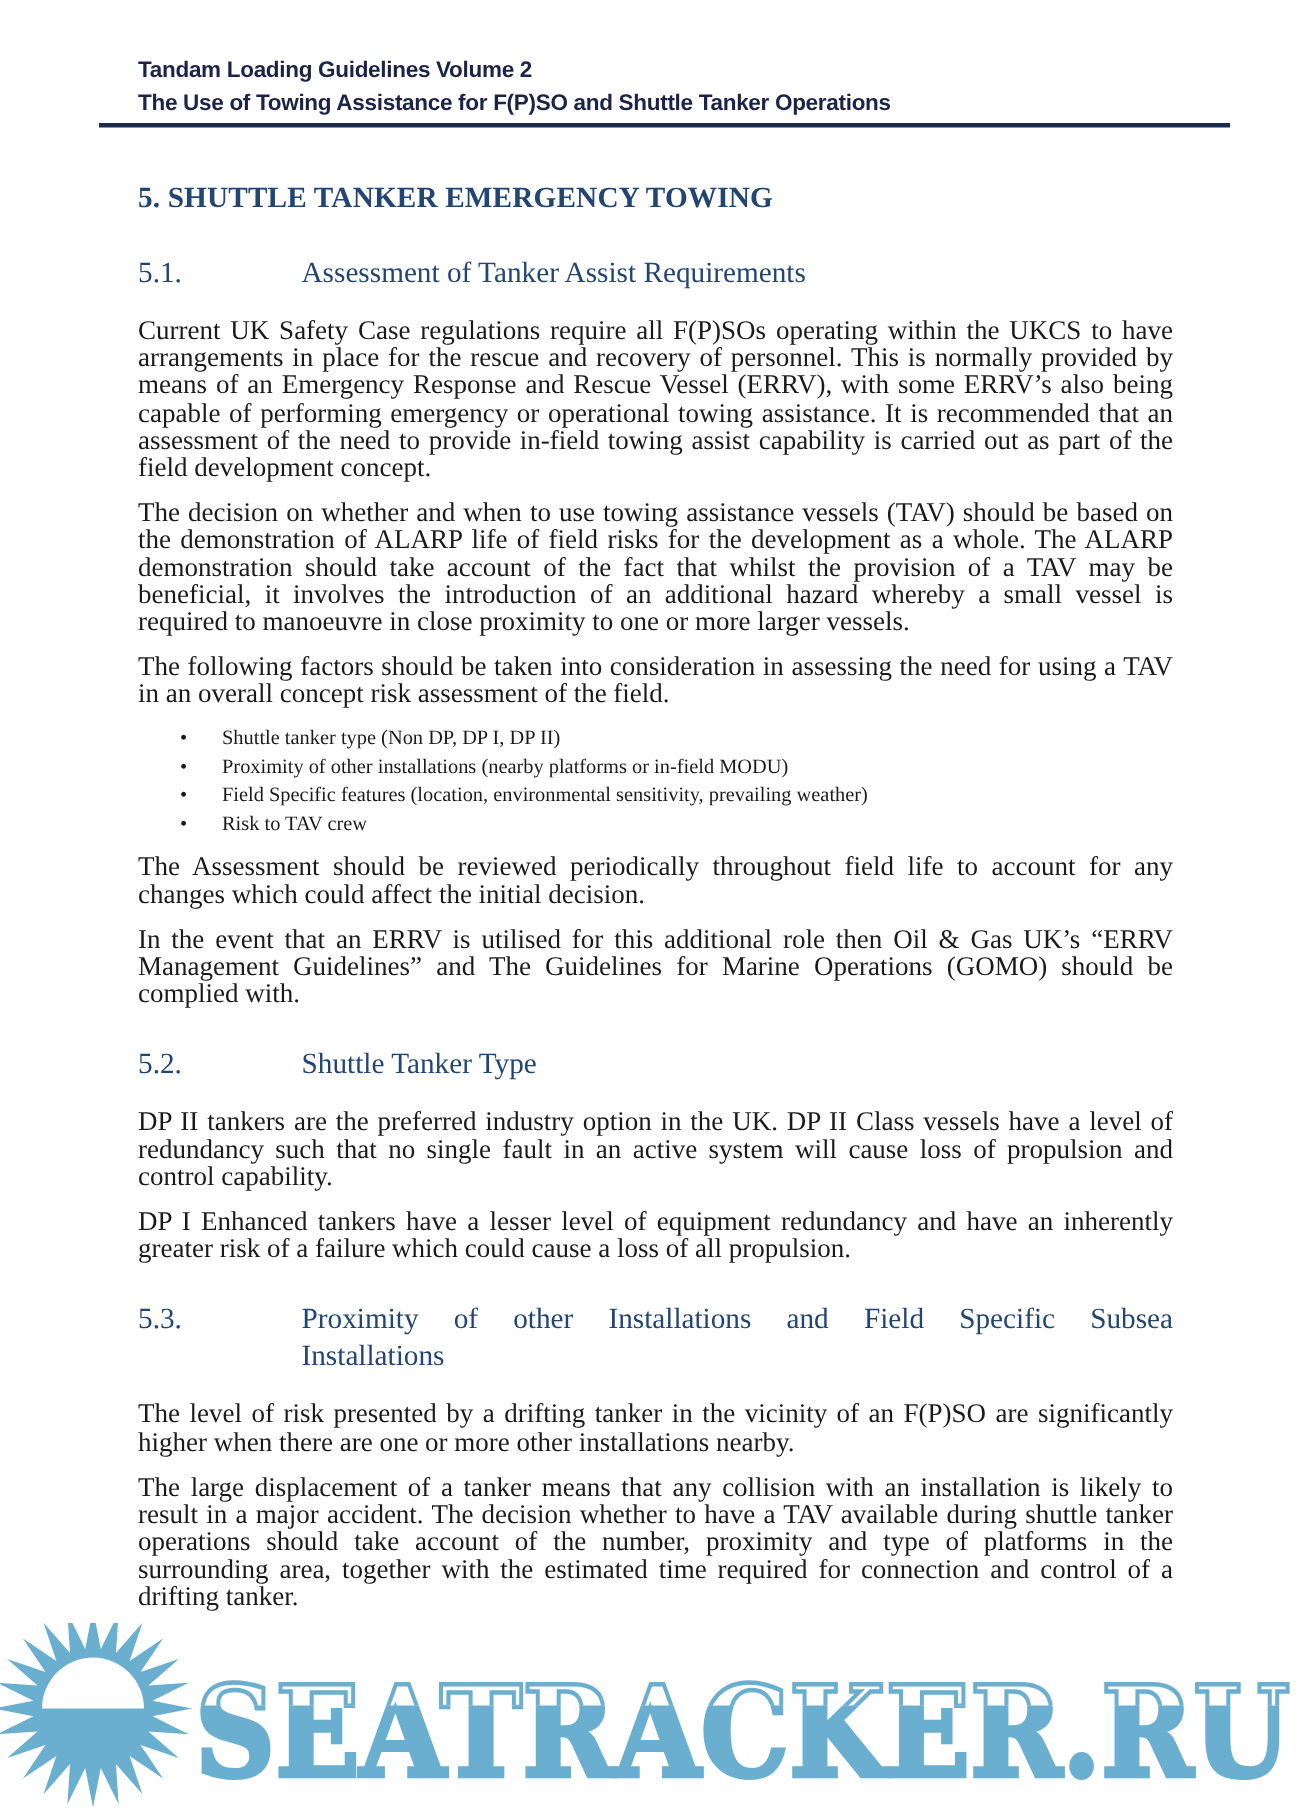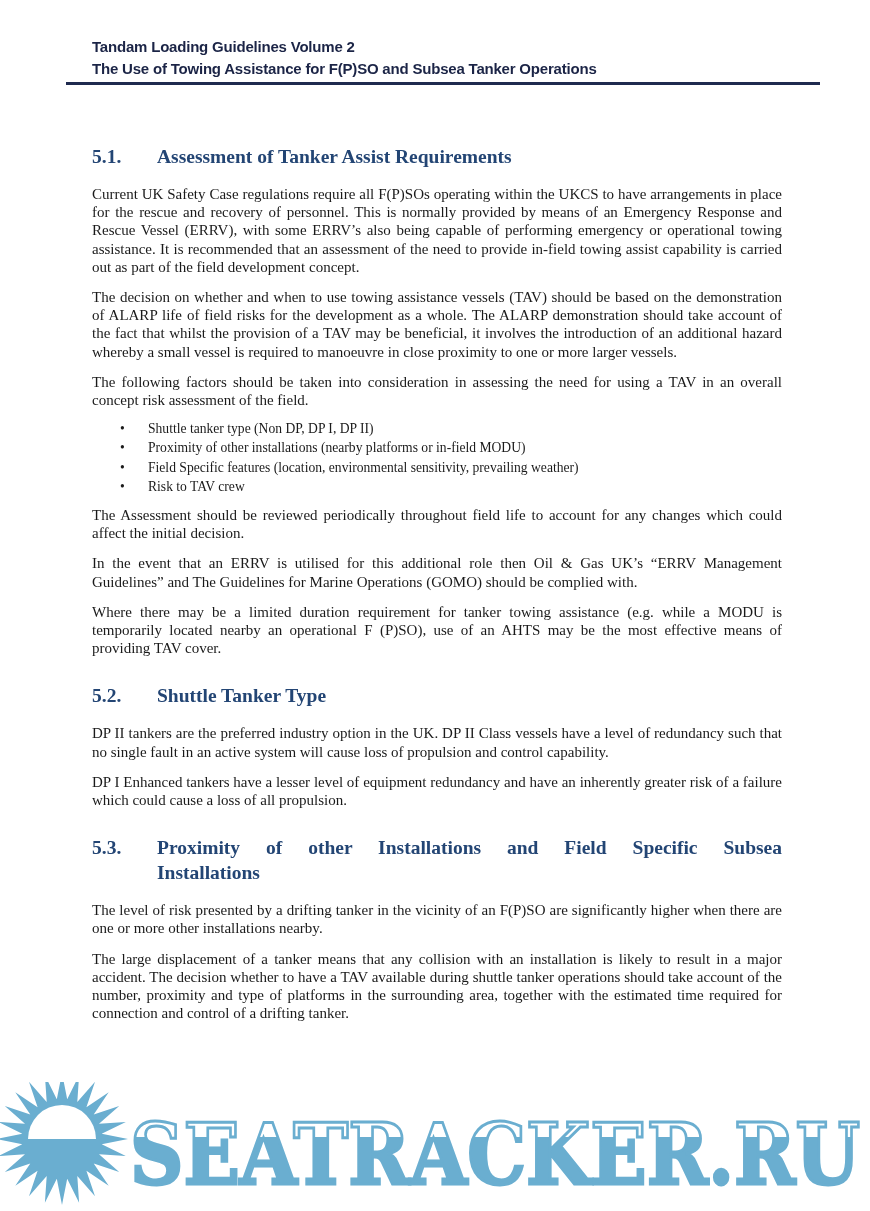--- a/index.html
+++ b/index.html
@@ -6,66 +6,66 @@
   body { width: 870px; height: 1211px; position: relative; overflow: hidden;
          font-family: "Liberation Serif", "DejaVu Serif", serif; color: #1a1a1a; }
   .header { position: absolute; left: 92px; top: 36px; width: 730px; }
   .header-line { font-family: "Liberation Sans", "DejaVu Sans", sans-serif; font-weight: bold;
                  font-size: 15px; color: #1b2446; line-height: 22px; letter-spacing: -0.2px; }
   .header-rule { position: absolute; left: 66px; top: 82px; width: 754px; height: 3px; background: #1f2a4f; }
 
   .content { position: absolute; left: 92px; top: 118px; width: 690px; }
   h1 { font-family: "Liberation Serif", serif; font-weight: bold; color: #234574; font-size: 19.5px;
        margin: 4px 0 14px 0; letter-spacing: 0.1px; }
-  h2 { font-family: "Liberation Serif", serif; font-weight: bold; color: #234574; font-size: 19.5px;
-       margin: 26px 0 16px 0; display: flex; line-height: 25px; }
+  h2 { font-family: "Liberation Serif", serif; font-weight: normal; color: #234574; font-size: 19.5px;
+       margin: 26px 0 16px 0; display: flex; line-height: 25px; gap: 44px; }
   h2 .num { width: 65px; flex: none; }
   h2 .ttl { flex: 1; text-align: justify; text-align-last: left; }
   h2.wide .ttl { word-spacing: 12px; }
-  p { font-size: 15px; line-height: 18.2px; margin: 0 0 12px 0; text-align: justify; }
+  p { font-size: 18px; line-height: 18.2px; margin: 0 0 12px 0; text-align: justify; }
   ul { list-style: none; margin: -2px 0 10px 0; padding: 0 0 0 28px; }
   li { font-size: 13.6px; line-height: 19.2px; position: relative; padding-left: 28px; }
   li .bullet { position: absolute; left: 0; top: 0; }
 
   .watermark { position: absolute; left: 0; top: 1082px; width: 870px; height: 129px; }
   .footer { position: absolute; left: 92px; top: 1238px; width: 690px; height: 20px;
             font-size: 13.6px; font-weight: bold; color: #111; font-style: italic; }
   .footer .left { position: absolute; left: 0; }
   .footer .mid { position: absolute; left: 257px; }
   .footer .right { position: absolute; right: 0; font-weight: normal; margin-left: 44px; }
   .footer .right b { font-weight: bold; }
   sup { font-size: 8px; vertical-align: 5px; font-weight: bold; margin-left: 26px; }
 </style>
 </head>
 <body>
 
 <div class="header">
   <div class="header-line">Tandam Loading Guidelines Volume 2</div>
-  <div class="header-line">The Use of Towing Assistance for F(P)SO and Subsea Tanker Operations</div>
+  <div class="header-line">The Use of Towing Assistance for F(P)SO and Shuttle Tanker Operations</div>
 </div>
 <div class="header-rule"></div>
 
 <div class="content">
+  <h1>5.  SHUTTLE TANKER EMERGENCY TOWING</h1>
 
   <h2>
     <span class="num">5.1.</span>
     <span class="ttl">Assessment of Tanker Assist Requirements</span>
   </h2>
   <p>Current UK Safety Case regulations require all F(P)SOs operating within the UKCS to have arrangements in place for the rescue and recovery of personnel.  This is normally provided by means of an Emergency Response and Rescue Vessel (ERRV), with some ERRV’s also being capable of performing emergency or operational towing assistance.  It is recommended that  an assessment of the need to provide in-field towing assist capability is carried out as part of the field development concept.</p>
   <p>The decision on whether and when to use towing assistance vessels (TAV) should be based on the demonstration of ALARP life of field risks for the development as a whole. The ALARP demonstration should take account of the fact that whilst the provision of a TAV may be beneficial, it involves the introduction of an additional hazard whereby a small vessel is required to manoeuvre in close proximity to one or more larger vessels.</p>
   <p>The following factors should be taken into consideration in assessing the need for using a TAV in an overall concept risk assessment of the field.</p>
   <ul>
     <li><span class="bullet">•</span><span>Shuttle tanker type (Non DP, DP I, DP II)</span></li>
     <li><span class="bullet">•</span><span>Proximity of other installations (nearby platforms or in-field MODU)</span></li>
     <li><span class="bullet">•</span><span>Field Specific features (location, environmental sensitivity, prevailing weather)</span></li>
     <li><span class="bullet">•</span><span>Risk to TAV crew</span></li>
   </ul>
   <p>The Assessment should be reviewed periodically throughout field life to account for any changes which could affect the initial decision.</p>
   <p>In the event that an ERRV is utilised for this additional role then Oil &amp; Gas UK’s “ERRV Management Guidelines” and The Guidelines for Marine Operations (GOMO) should be complied with.</p>
-  <p>Where there may be a limited duration requirement for tanker towing assistance (e.g. while a MODU is temporarily located nearby an operational F (P)SO), use of an AHTS may be the most effective means of providing TAV cover.</p>
 
   <h2>
     <span class="num">5.2.</span>
     <span class="ttl">Shuttle Tanker Type</span>
   </h2>
   <p>DP II tankers are the preferred industry option in the UK.  DP II Class vessels have a level of redundancy such that no single fault in an active system will cause loss of propulsion and control capability.</p>
   <p>DP I Enhanced tankers have a lesser level of equipment redundancy and have an inherently greater risk of a failure which could cause a loss of all propulsion.</p>
 
   <h2 class="wide">
     <span class="num">5.3.</span>

